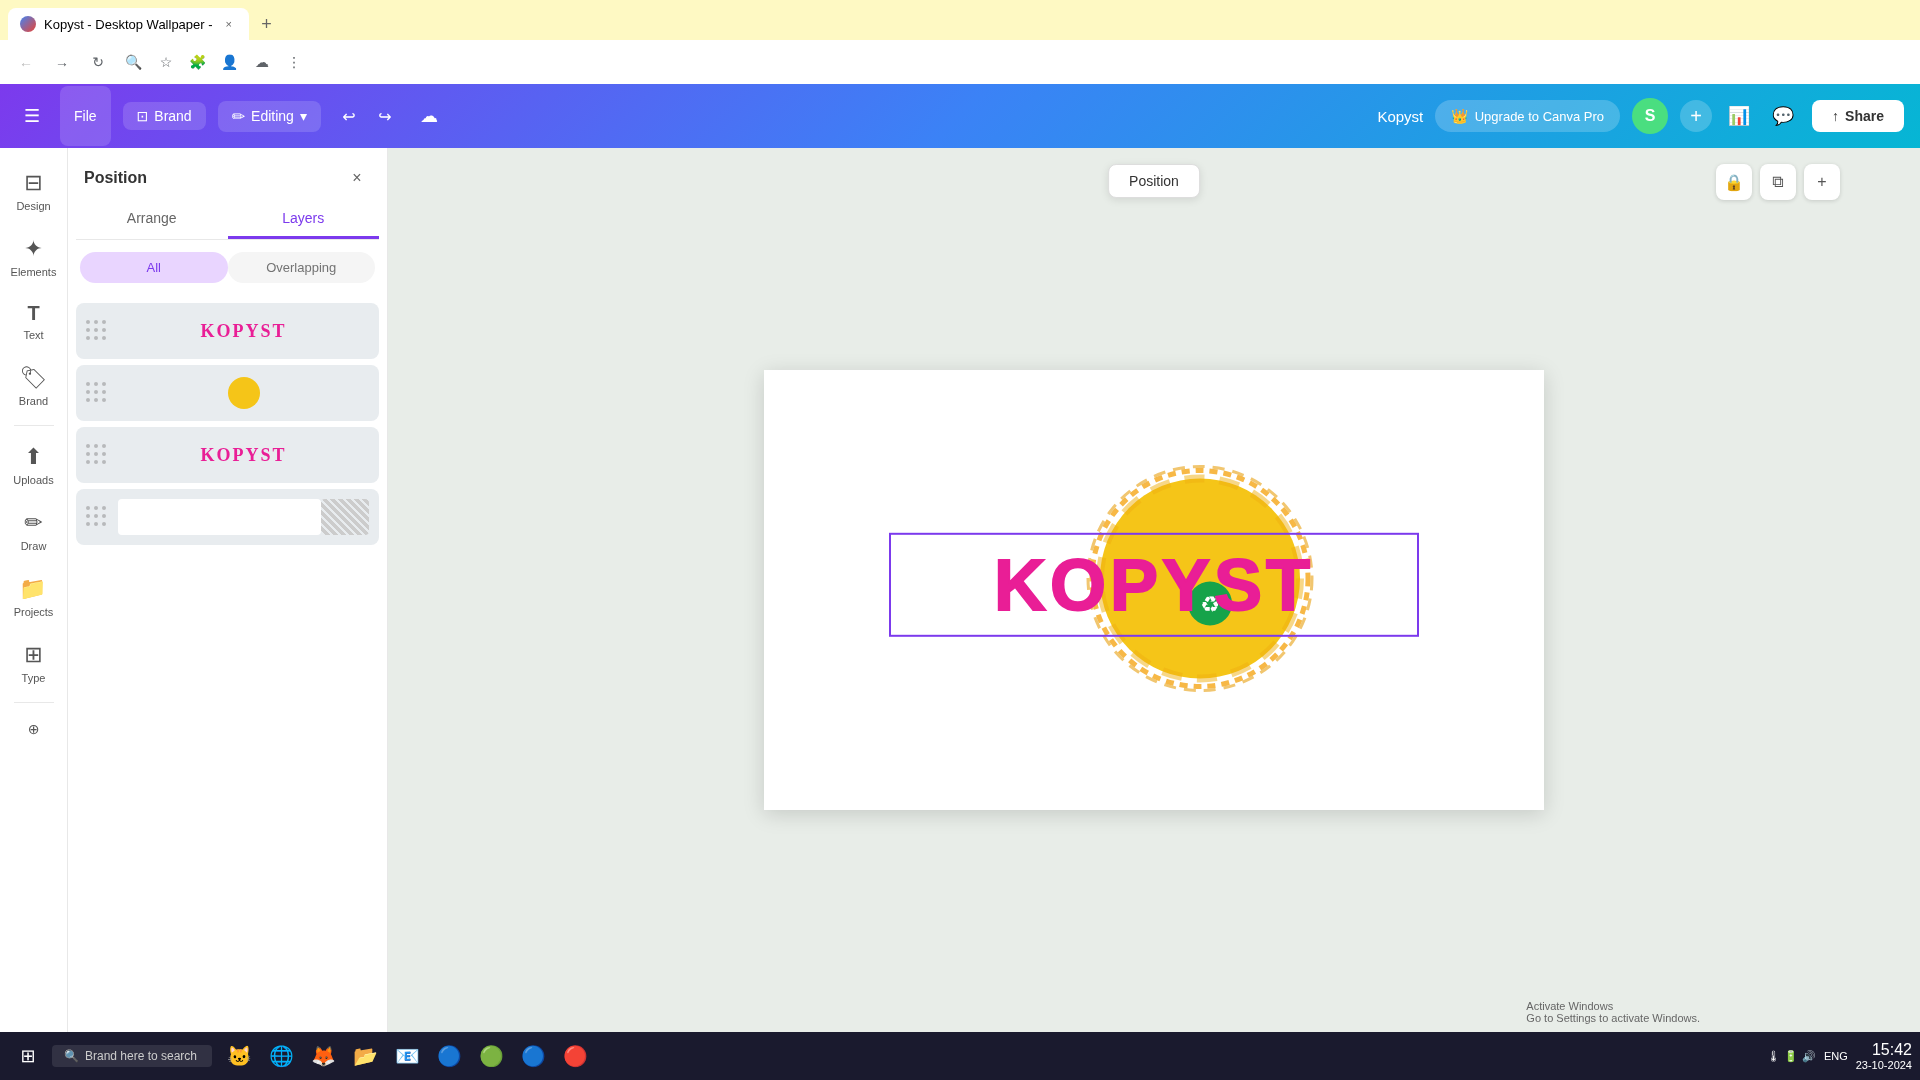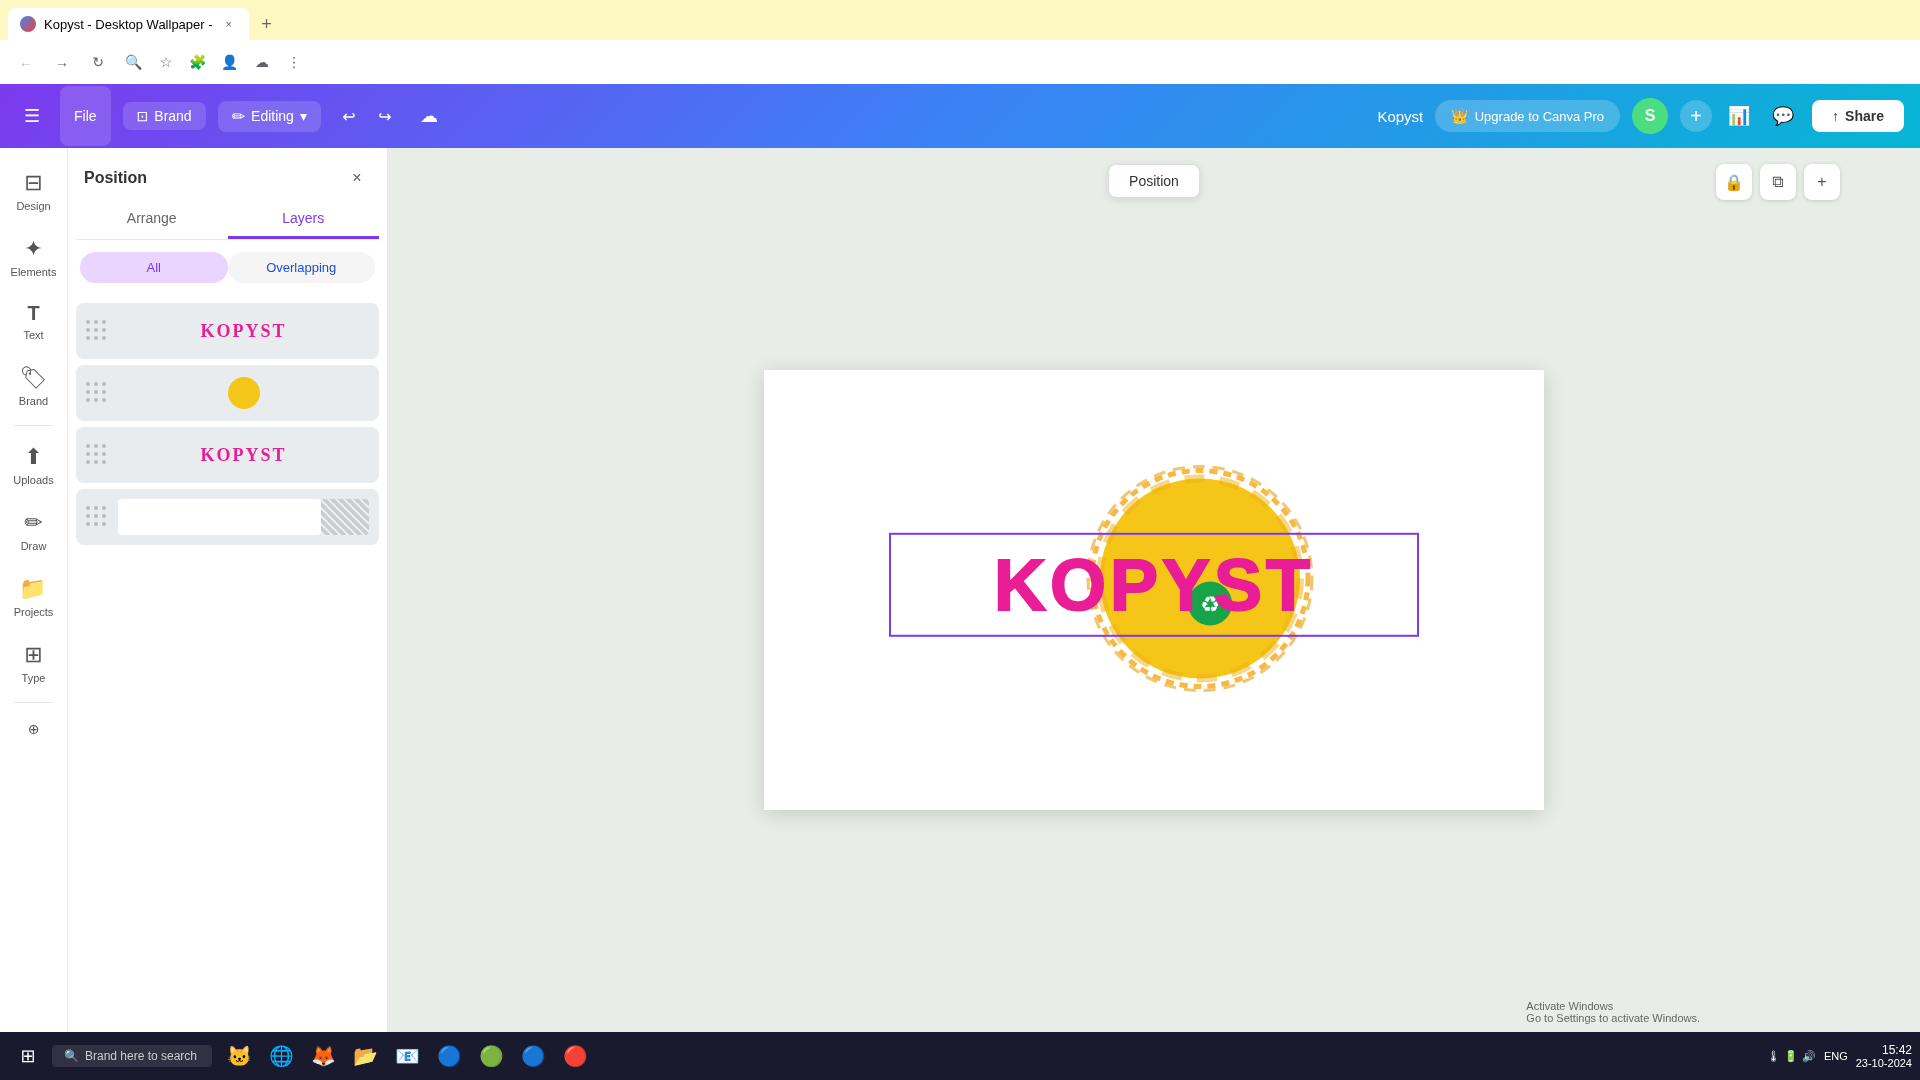--- a/index.html
+++ b/index.html
@@ -201,21 +201,21 @@
     .panel-tab.active { color: #7c3aed; border-bottom-color: #7c3aed; font-weight: 500; }
 
     .panel-filter {
       display: flex; gap: 0; padding: 12px;
     }
     .filter-btn {
       flex: 1; padding: 8px; border: none; border-radius: 20px;
       font-size: 13px; cursor: pointer;
     }
     .filter-btn.active { background: #e9d5ff; color: #7c3aed; font-weight: 500; }
-    .filter-btn.inactive { background: #f5f5f5; color: #1d4ed8; text-align: center; }
+    .filter-btn.inactive { background: #f5f5f5; color: #737373; text-align: center; }
 
     .layers-list { padding: 8px; display: flex; flex-direction: column; gap: 6px; }
     .layer-item {
       display: flex; align-items: center;
       background: #e8ecef; border-radius: 8px;
       padding: 8px 10px; gap: 10px; cursor: pointer;
       height: 56px;
     }
     .layer-drag { display: grid; grid-template-columns: repeat(3,6px); grid-template-rows: repeat(3,6px); gap: 2px; opacity: 0.5; }
     .drag-dot { width: 4px; height: 4px; border-radius: 50%; background: #888; }
@@ -407,21 +407,21 @@
       border-radius: 4px; cursor: pointer;
       font-size: 20px;
     }
     .taskbar-right {
       margin-left: auto;
       display: flex; align-items: center; gap: 8px;
       color: white; font-size: 11px;
     }
     .taskbar-icons { display: flex; gap: 4px; align-items: center; }
     .taskbar-clock { text-align: right; }
-    .clock-time { font-size: 12px; }
+    .clock-time { font-size: 16px; }
     .clock-date { font-size: 11px; }
   </style>
 </head>
 <body>
 
 <div>
 
   <div class="tab-bar">
     <div class="tab-item">
       <div class="tab-favicon"></div>

